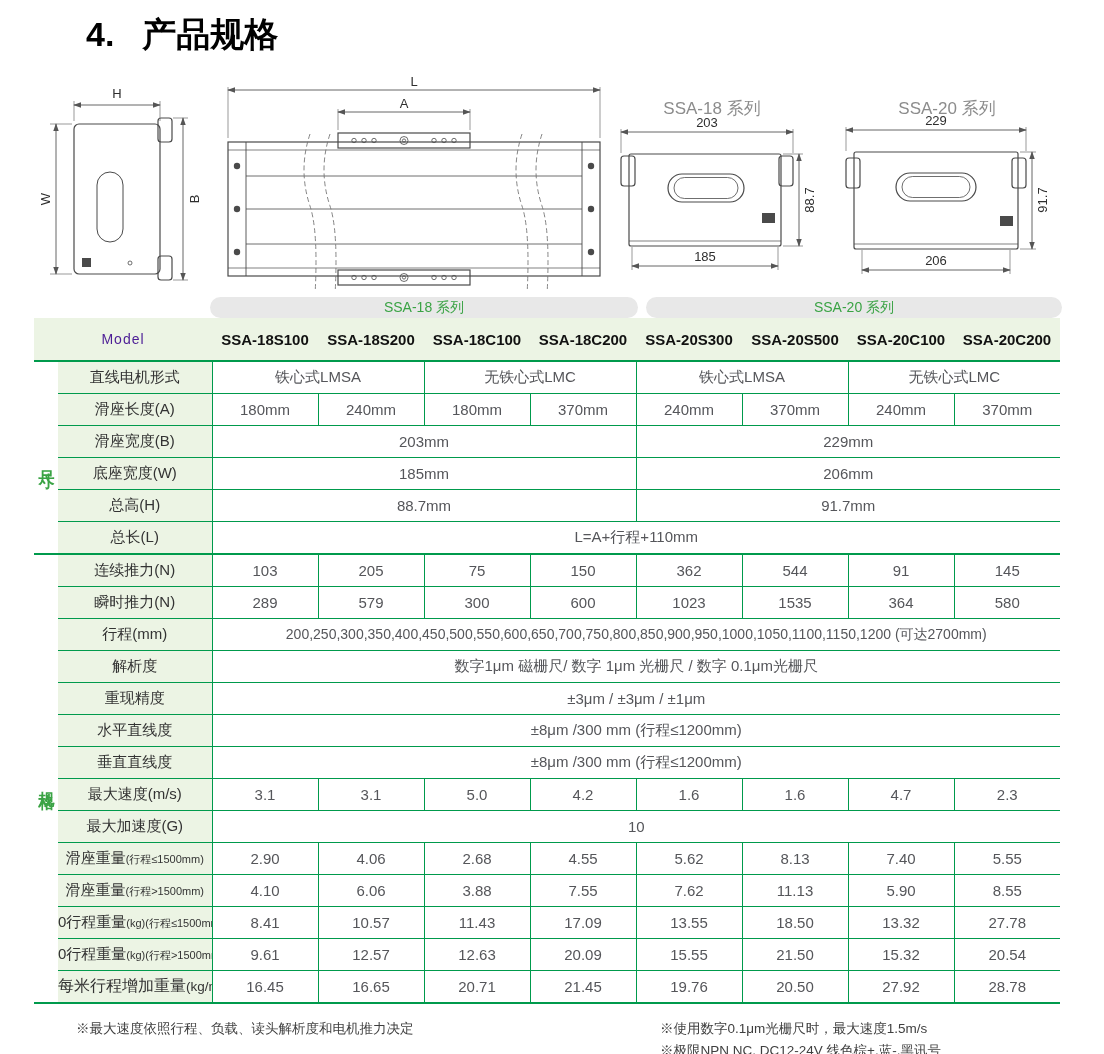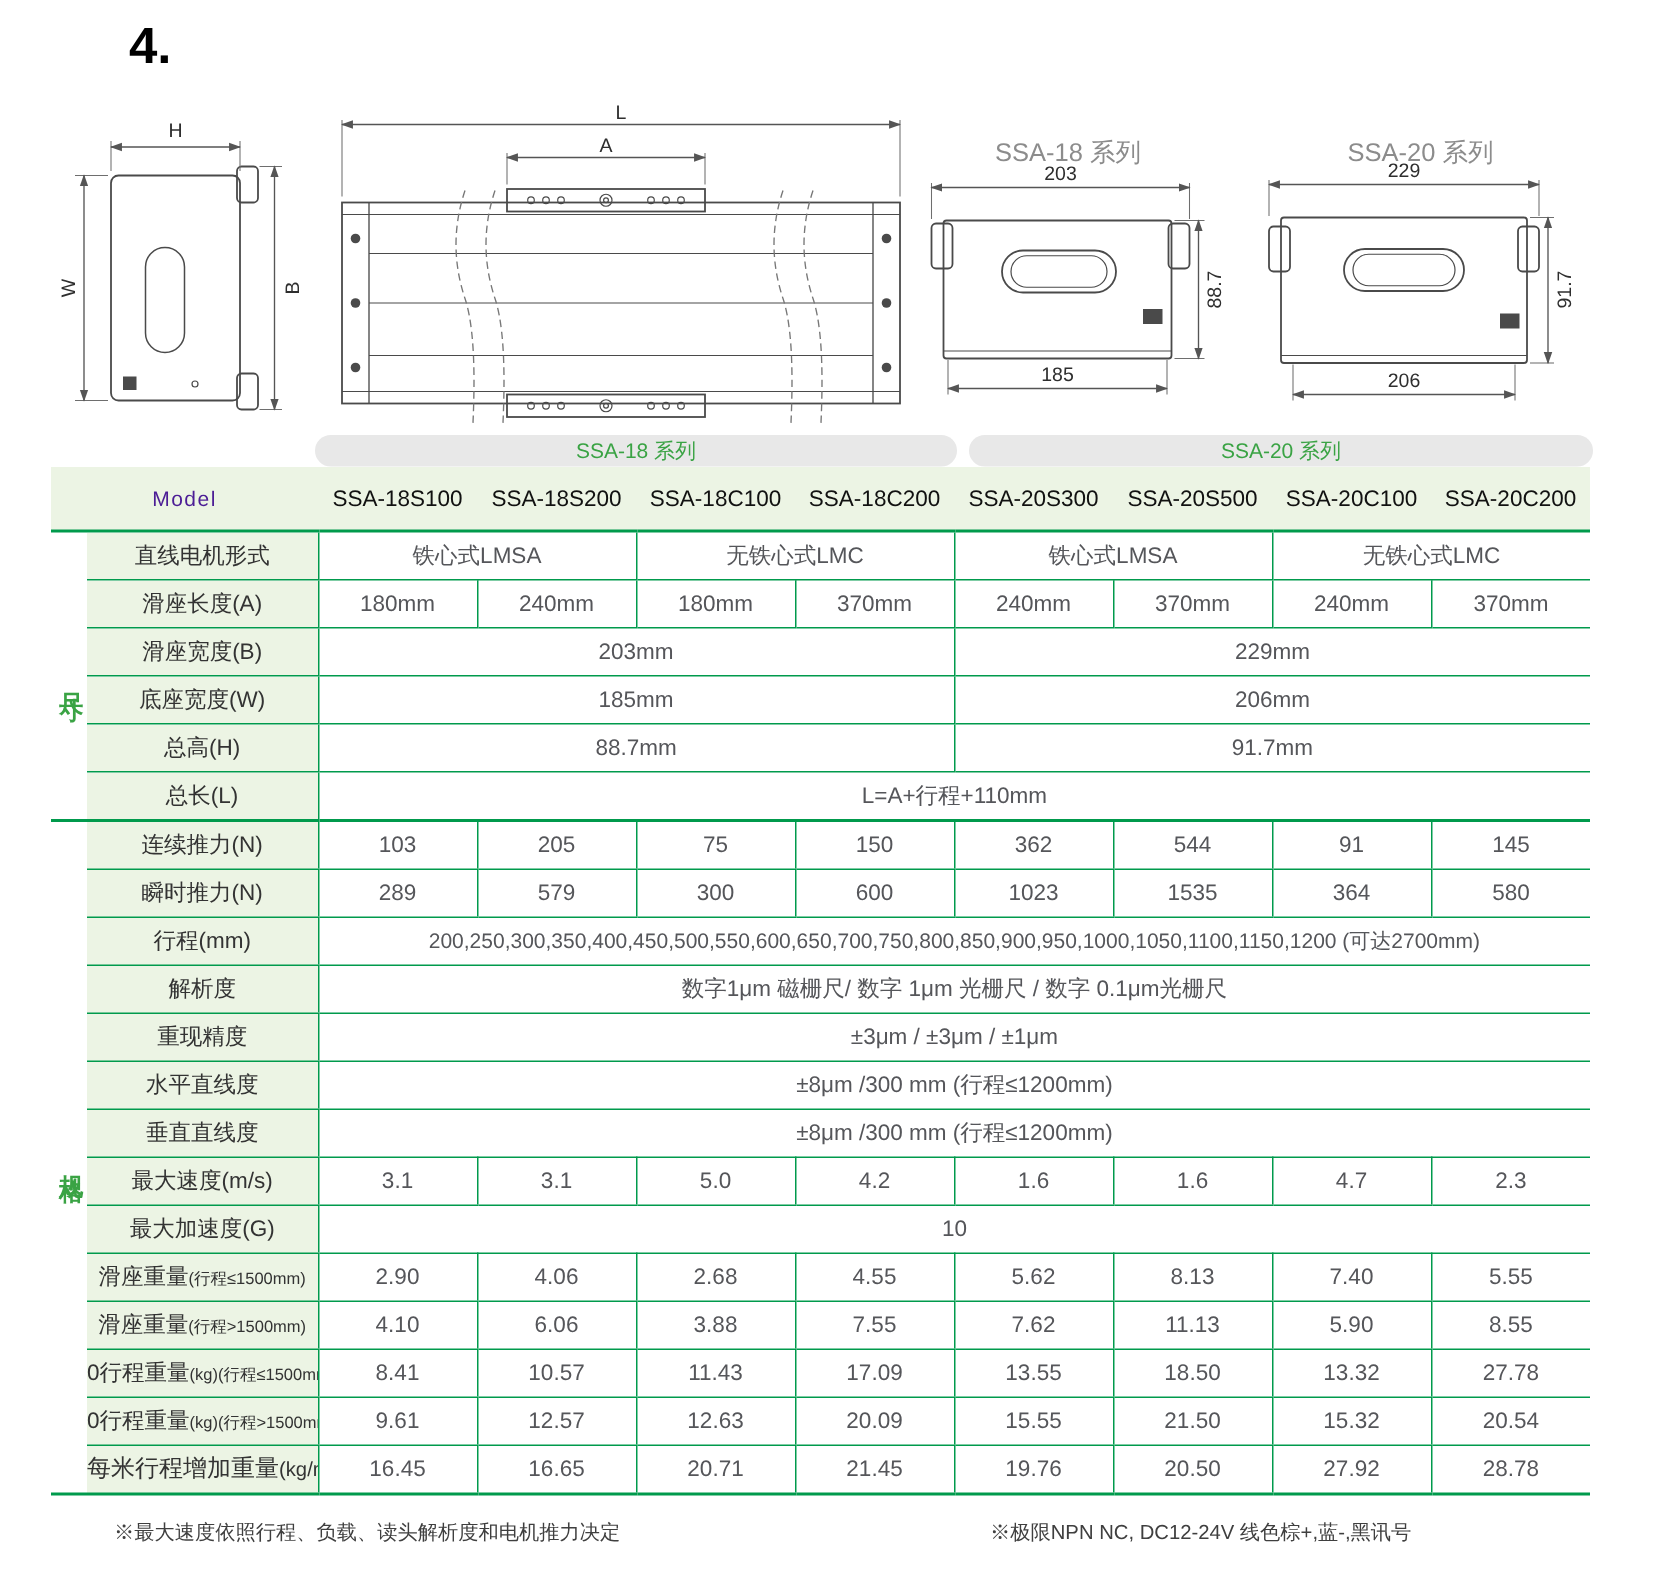--- a/index.html
+++ b/index.html
@@ -24,40 +24,41 @@
   .series-title{fill:#8c8c8c;font-size:17px;text-anchor:middle;font-family:"Liberation Sans",sans-serif}
   .pills{position:relative;height:21px;margin-top:8px}
   .pill{position:absolute;top:0;height:21px;background:var(--pill);border-radius:11px;
     display:flex;align-items:center;justify-content:center;font-size:14px;color:var(--gtext)}
   .pill.p18{left:210px;width:428px}
   .pill.p20{left:646px;width:416px}
   table.spec{border-collapse:collapse;table-layout:fixed;width:1026px;margin:0 0 0 34px}
   table.spec td{height:31px;text-align:center;vertical-align:middle;padding:0;overflow:hidden;white-space:nowrap}
   tr.model td{background:var(--hbg);height:42px;border-bottom:2px solid var(--bd)}
   td.model-lbl{font-size:14px;color:#4c1d95;letter-spacing:1px}
-  td.model-name{font-weight:normal;font-size:15px;color:#111}
+  td.model-name{font-weight:bold;font-size:15px;color:#111}
   td.lbl{background:var(--hbg);text-align:left;padding-left:10px;font-size:15px;color:var(--lbl);
     border-bottom:1px solid var(--bd)}
   td.d{border-bottom:1px solid var(--bd);border-left:1px solid var(--bd);font-size:15px;color:var(--data)}
   td.d.small{font-size:14px}
   td.grp{border-bottom:2px solid var(--bd);background:#fff}
   .vtext{writing-mode:vertical-rl;text-orientation:upright;color:var(--gtext);
     font-weight:bold;font-size:16px;letter-spacing:3px;display:inline-block}
   tr.gend td{border-bottom-width:2px}
   tr.lastrow td{border-bottom-width:2px}
   .sub{font-size:11px}
   .foot{display:flex;margin:14px 0 0 76px;font-size:13.5px;color:#3f3f3f;line-height:1.6}
   .fc1{width:584px}
   .fc2{}
 </style>
 </head>
 <body>
 
 <div class="title-row">
   <span class="title-num">4.</span>
+  <span class="title-text">产品规格</span>
 </div>
 
 <svg class="drawings" width="1104" height="215" viewBox="0 0 1104 215">
   <defs>
     <marker id="ah" viewBox="0 0 10 10" refX="9" refY="5" markerWidth="9" markerHeight="9" orient="auto-start-reverse">
       <path d="M0,1.5 L10,5 L0,8.5 z" fill="#555"></path>
     </marker>
   </defs>
 
   <g fill="none" stroke="#4a4a4a" stroke-width="1.2">
@@ -371,15 +372,16 @@
     <td class="d">28.78</td>
   </tr>
 </tbody>
   </table>
 
 <div class="foot">
   <div class="fc1">
     <div>※最大速度依照行程、负载、读头解析度和电机推力决定</div>
   </div>
   <div class="fc2">
+    <div>※使用数字0.1μm光栅尺时，最大速度1.5m/s</div>
     <div>※极限NPN NC, DC12-24V 线色棕+,蓝-,黑讯号</div>
   </div>
 </div>
 
 </body></html>

